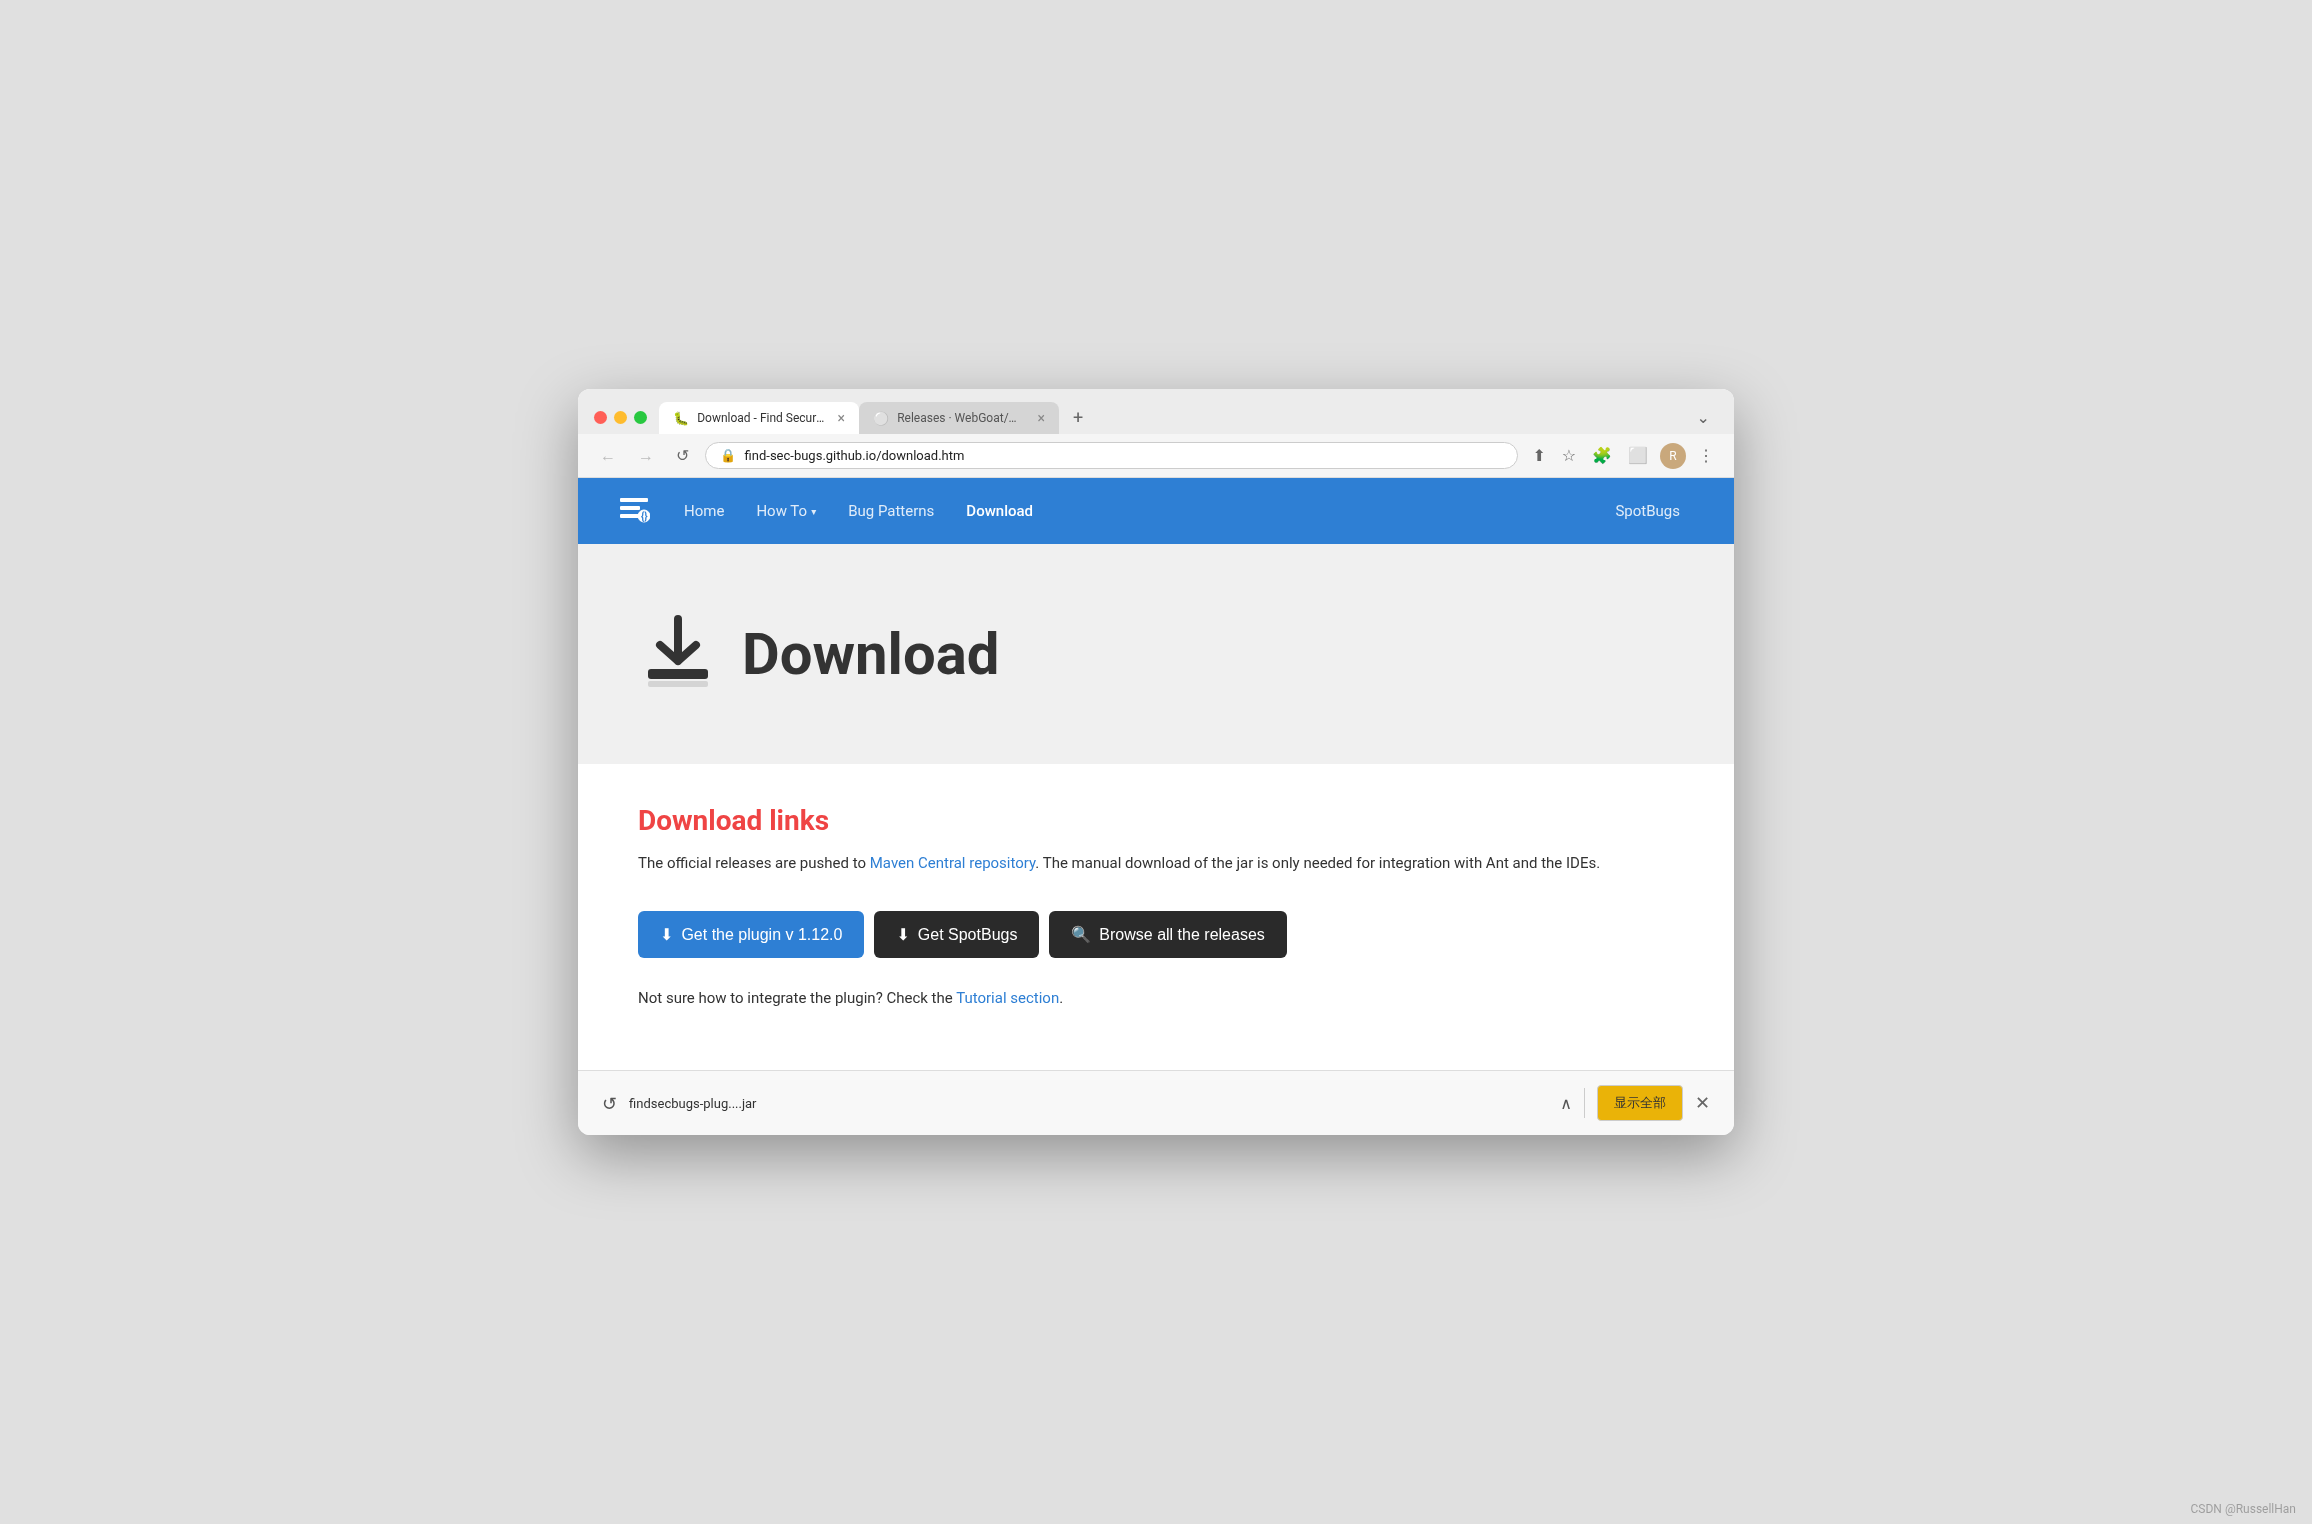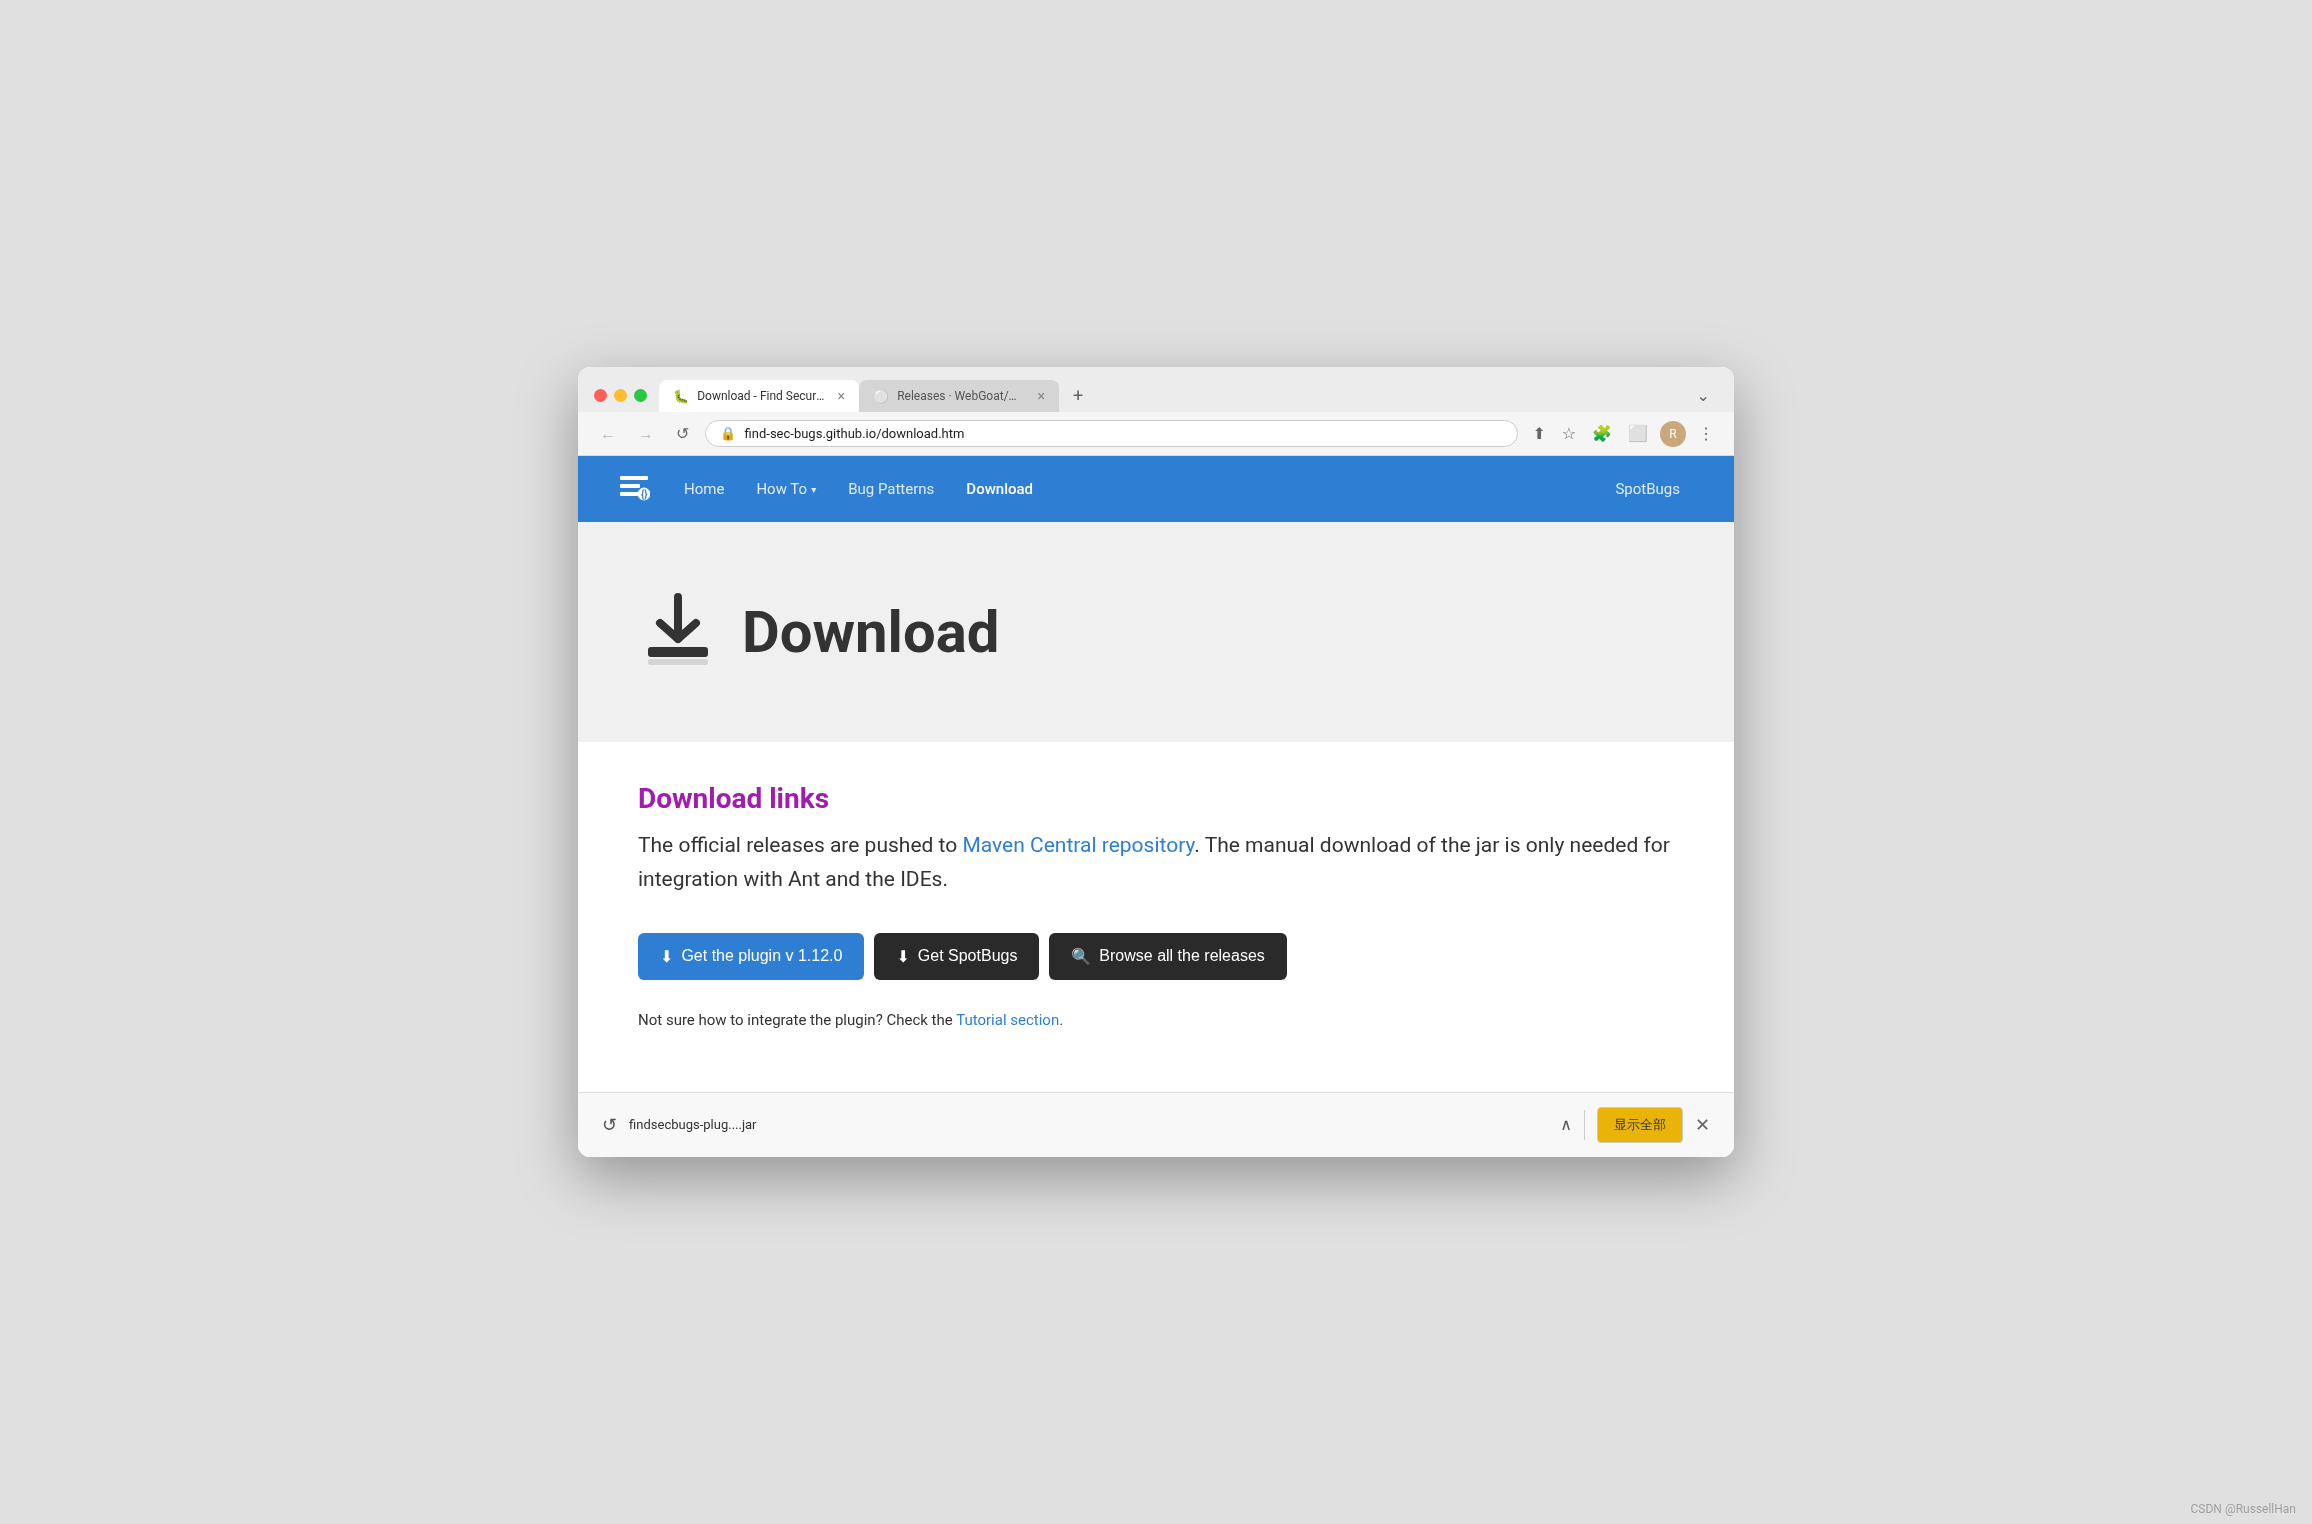--- a/index.html
+++ b/index.html
@@ -216,25 +216,25 @@
       color: #333;
     }
     
     .main-content {
       padding: 40px 60px 60px;
       background: #fff;
     }
     .section-title {
       font-size: 28px;
       font-weight: 700;
-      color: #a21caf;
+      color: #ef4444;
       margin-bottom: 14px;
     }
     .section-desc {
-      font-size: 21px;
+      font-size: 15px;
       color: #333;
       margin-bottom: 36px;
       line-height: 1.6;
     }
     .section-desc a {
       color: #2e7fd4;
       text-decoration: none;
     }
     .buttons-row {
       display: flex;

